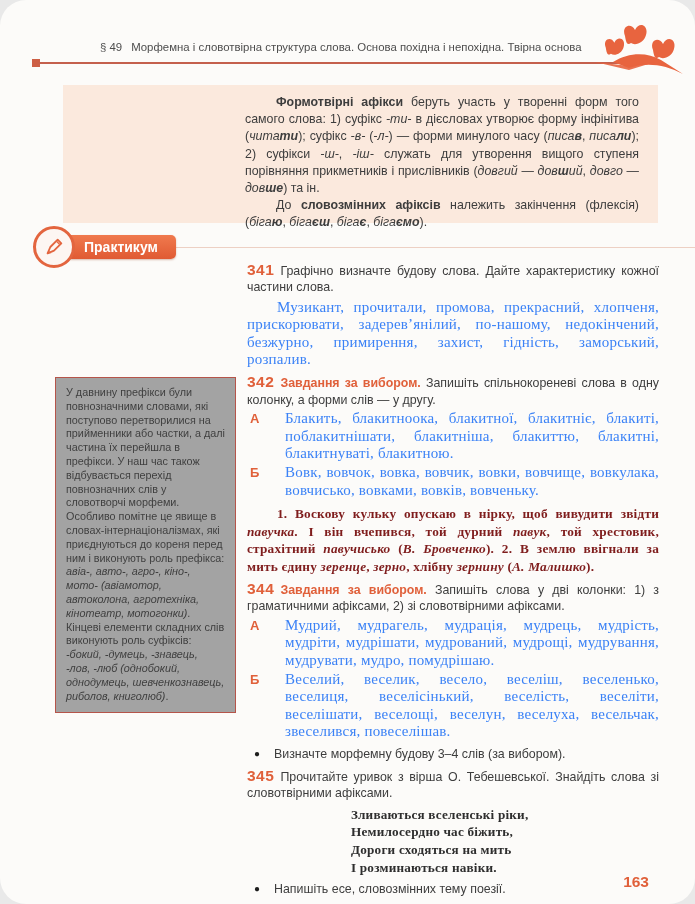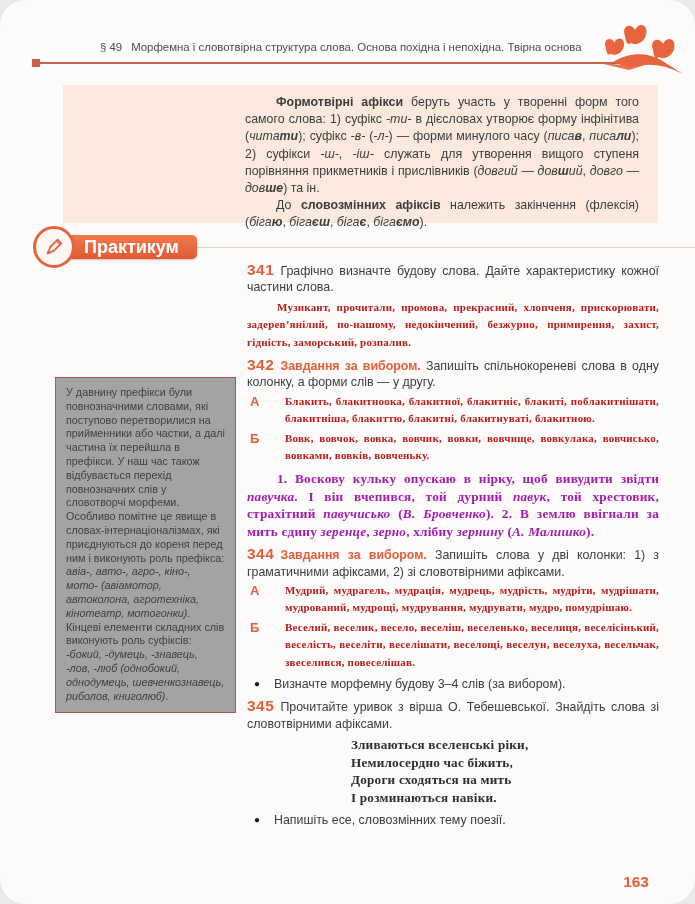--- a/index.html
+++ b/index.html
@@ -18,42 +18,42 @@
     background:#cd5f45;}
   .flower{position:absolute;right:8px;top:22px;}
   
   .theory-box{position:absolute;left:63px;top:85px;width:595px;height:138px;
     background:#fbe9dd;box-sizing:border-box;padding:9px 19px 8px 182px;}
   .theory-box p{margin:0;font-size:12.4px;line-height:17.2px;text-align:justify;
     text-indent:31px;color:#3d3d3d;}
   
   .practicum-line{position:absolute;left:80px;top:247px;right:0;height:1px;background:#edd0c4;}
   .badge-label{position:absolute;left:58px;top:235px;height:24px;line-height:24px;
-    padding:0 18px 0 26px;border-radius:5px;color:#fff;font-weight:700;font-size:18px;
+    padding:0 18px 0 26px;border-radius:5px;color:#fff;font-weight:700;font-size:14px;
     background:linear-gradient(#f07a4e,#e05a33);box-shadow:0 1px 2px rgba(150,60,30,.35);}
   .badge-circle{position:absolute;left:33px;top:226px;width:36px;height:36px;border-radius:50%;
     background:#fdf6f2;border:3px solid #e3653f;display:flex;align-items:center;justify-content:center;}
   
   .note-box{position:absolute;left:55px;top:377px;width:181px;box-sizing:border-box;
     border:1.5px solid #b5544a;background:#a3a3a3;padding:8px 10px 9px 10px;}
   .note-box p{margin:0;font-size:10.8px;line-height:13.8px;color:#3f3f3f;}
   
   .content{position:absolute;left:247px;top:256px;width:412px;}
   .ex{margin-top:6px;}
   .instr{margin:0;font-size:12.4px;line-height:16.4px;text-align:justify;color:#3d3d3d;}
   .num{color:#e0603a;font-weight:700;font-size:15.5px;letter-spacing:.5px;margin-right:6px;}
   .choice{color:#e0603a;font-weight:700;}
-  .words{margin:3px 0 0 0;font-family:"Liberation Serif",serif;font-weight:700;
-    font-size:11px;line-height:17.4px;letter-spacing:.2px;color:#b91c1c;
+  .words{margin:3px 0 0 0;font-family:"Liberation Serif",serif;font-weight:400;
+    font-size:15px;line-height:17.4px;letter-spacing:.2px;color:#3b82f6;
     text-align:justify;text-indent:30px;}
   .opt{position:relative;margin-top:2px;padding-left:38px;}
   .opt-letter{position:absolute;left:3px;top:1px;color:#e0603a;font-weight:700;font-size:13px;}
   .opt .words{text-indent:0;margin-top:0;}
   .rich-serif{margin:3px 0 0 0;font-family:"Liberation Serif",serif;font-weight:700;
-    font-size:13.3px;line-height:17.4px;letter-spacing:.2px;color:#a21caf;
+    font-size:13.3px;line-height:17.4px;letter-spacing:.2px;color:#7f1d1d;
     text-align:justify;text-indent:30px;}
   .bullet-line{position:relative;margin:5px 0 0 0;padding-left:27px;
     font-size:12.4px;line-height:16.4px;color:#3d3d3d;}
   .bullet-dot{position:absolute;left:7px;top:0;font-size:10px;color:#1d1d1d;}
   .poem{margin:4px 0 2px 104px;}
   .poem p{margin:0;font-family:"Liberation Serif",serif;font-weight:700;
     font-size:13.2px;line-height:17.6px;letter-spacing:.2px;color:#2e2e2e;}
   .page-num{position:absolute;right:46px;top:873px;color:#e0603a;
     font-weight:700;font-size:15.5px;}
   

